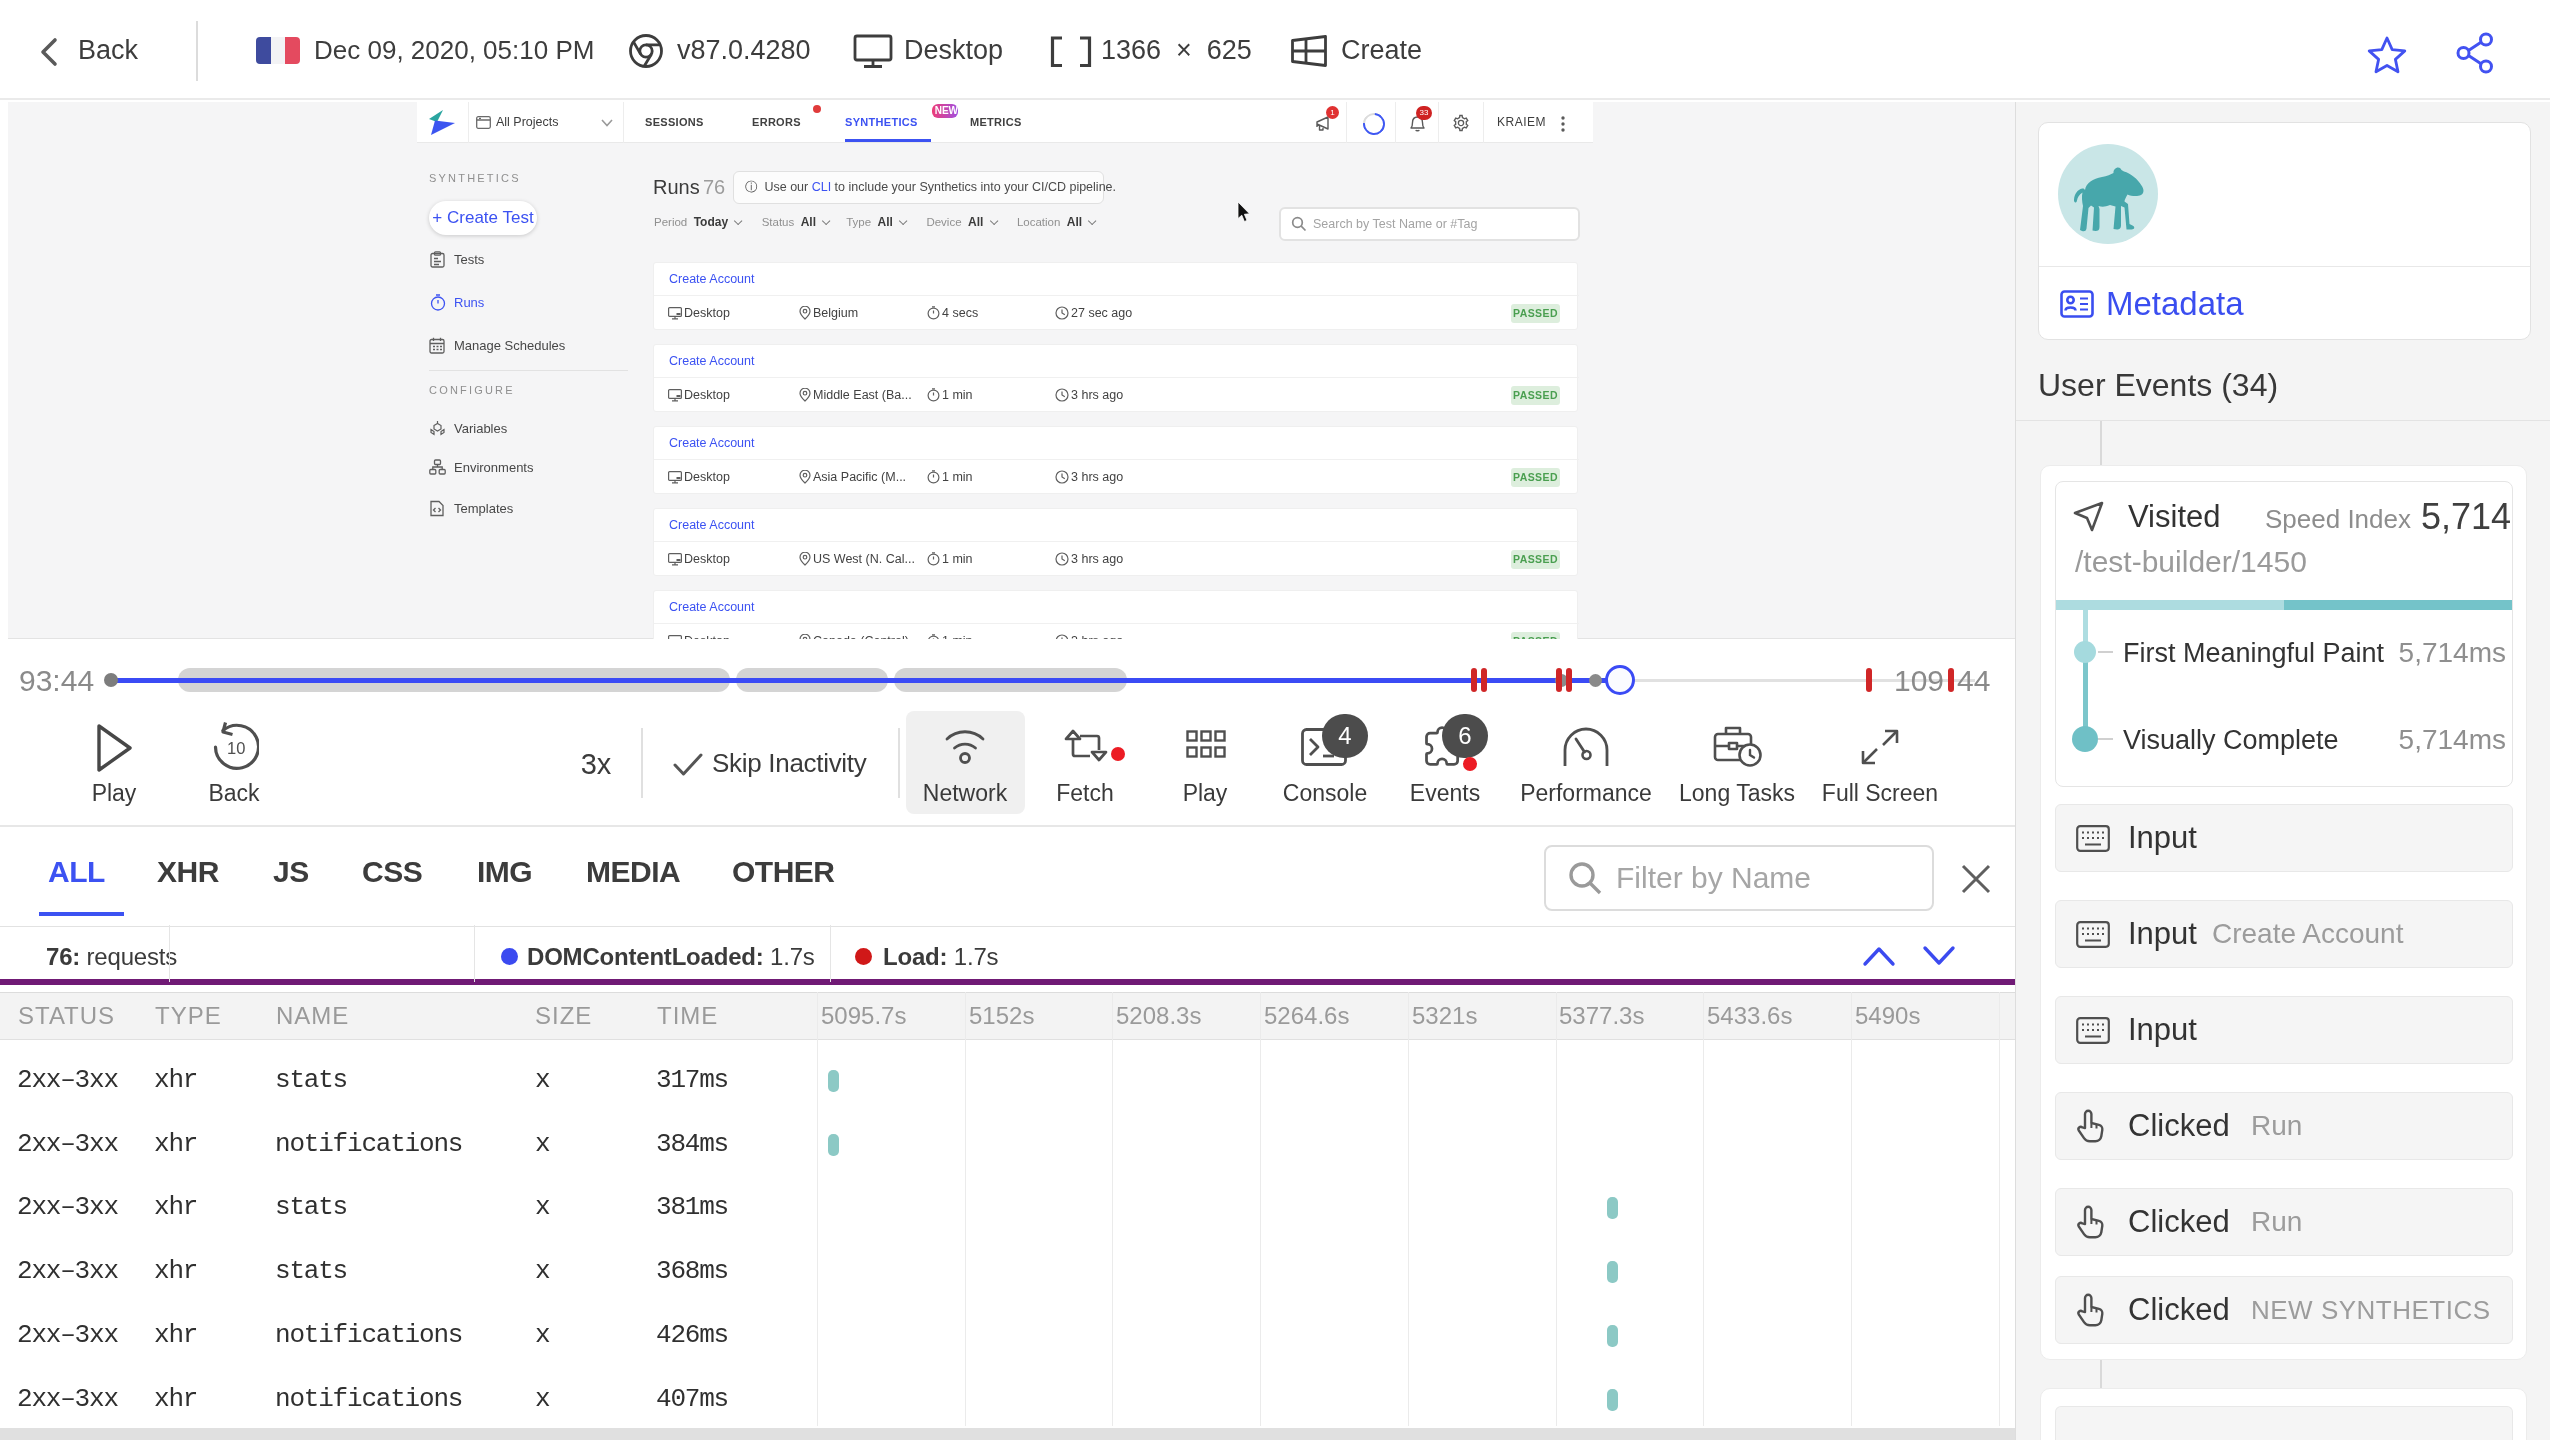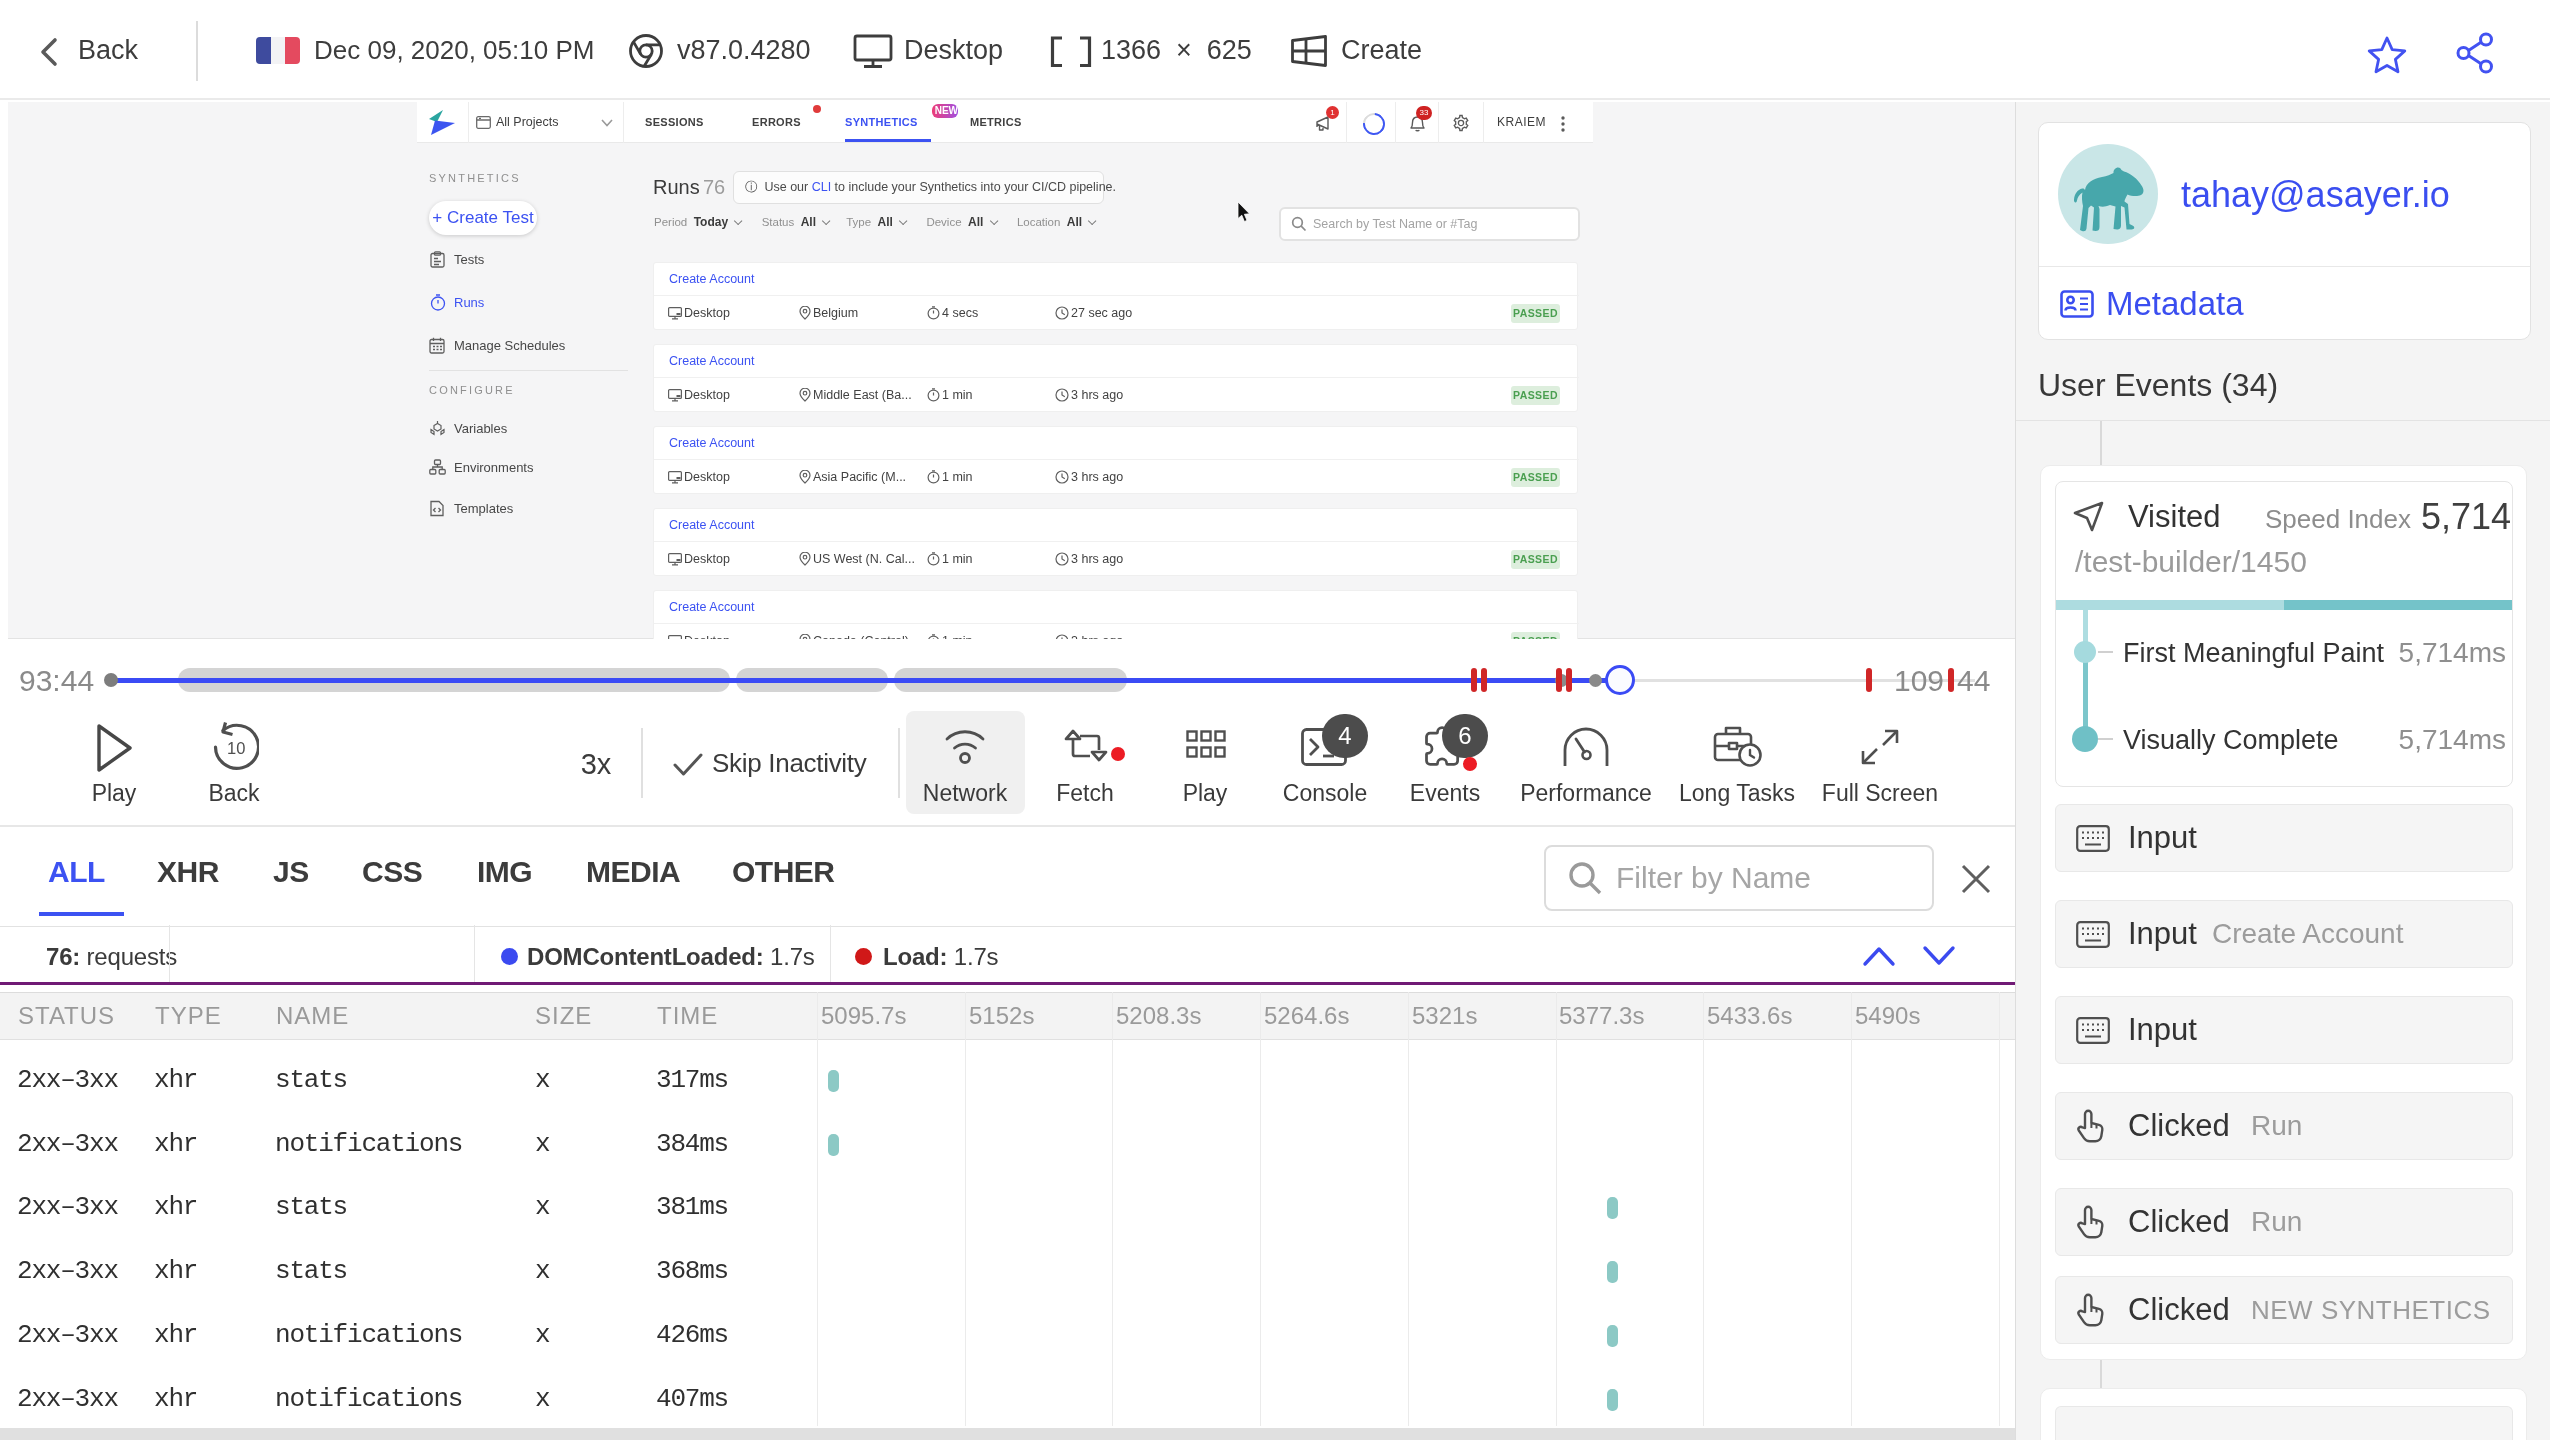--- a/index.html
+++ b/index.html
@@ -27,21 +27,21 @@
 
   
   #controls { position:absolute; left:0; top:700px; width:2015px; height:125px; background:#fff; }
   .ctl-label { position:absolute; top:80px; width:160px; text-align:center; font-size:23px; color:#3a3a3a; }
 
   
   #tabs { position:absolute; left:0; top:825px; width:2015px; height:102px; background:#fff; border-top:2px solid #e7e7e7; border-bottom:1px solid #e2e2e2; }
   .tab { position:absolute; top:28px; font-size:30px; font-weight:600; color:#3c3c3c; letter-spacing:-0.5px; }
 
   
-  #summary { position:absolute; left:0; top:928px; width:2015px; height:57px; background:#fff; border-bottom:3px solid #701a75; font-size:24px; color:#3b3b3b; letter-spacing:-0.2px; }
+  #summary { position:absolute; left:0; top:928px; width:2015px; height:57px; background:#fff; border-bottom:6px solid #701a75; font-size:24px; color:#3b3b3b; letter-spacing:-0.2px; }
   .sum-item { position:absolute; top:0; height:57px; line-height:57px; white-space:nowrap; }
   .vdiv { position:absolute; top:-3px; width:1px; height:57px; background:#e5e5e5; }
   .dot { position:absolute; top:20px; width:17px; height:17px; border-radius:50%; }
 
   
   #table { position:absolute; left:0; top:985px; width:2015px; height:455px; background:#fff; overflow:hidden; }
   #thead { position:absolute; left:0; top:7px; width:2015px; height:48px; background:#f3f3f3; border-top:1px solid #dcdcdc; border-bottom:1px solid #e0e0e0; }
   .th { position:absolute; top:0; height:48px; line-height:46px; font-size:24px; color:#9a9a9a; letter-spacing:1px; }
   .gridline { position:absolute; top:7px; width:1px; height:434px; background:#ebebeb; }
   .trow { position:absolute; left:0; width:2015px; height:64px; }
@@ -640,21 +640,20 @@
   </div>
   <div id="hscroll"></div>
 
   <div id="rpanel">
     <div class="abs" style="left:22px;top:20px;width:493px;height:218px;background:#fff;border:1px solid #e2e2e2;border-radius:10px;"></div>
     <div class="abs" style="left:42px;top:42px;width:100px;height:100px;border-radius:50%;background:#c9e6e7;overflow:hidden;">
       <svg width="100" height="100" viewBox="0 0 100 100">
         <path fill="#47a7ab" d="M27 46 C28 39 35 34.5 44 33 C49 32 53 30.5 55.5 29 C55 24 61.5 21 63.5 26 L66 27.5 C72.5 29 79.5 35 83.5 41.5 C86 45 86.5 49 83 51 C79 53 73 52 69.5 50.5 C68 53.5 66.5 55.5 66.5 57.5 L70 60 L71.5 80 L74.5 81.5 C77 82.5 77 85.5 73.5 85.5 L68.5 85.5 L66.5 63.5 L63 62 L63 81 C63 84.5 61.5 85.5 59 85.5 L55.5 85 L57.5 62.5 L52 61 C47 63 44 63 40.5 62 L41.5 65 L41.5 83 C41.5 86 40 87 37.5 87 L34.5 86.5 L36 63.5 L33 61.5 L30.5 64 L28.5 84.5 C28 87.5 26 87.5 24 87 L22 86 L25 62 C24 58 23.5 52 24.5 48.5 C21 50.5 19.5 53.5 19 56.5 C18.5 59.5 15.8 59 16 56 C16.3 50 19.5 45.5 24.2 44.5 C25.5 44.2 26.5 44.8 27 46 Z"></path>
       </svg>
     </div>
-    <div class="abs" style="left:165px;top:58px;height:70px;line-height:70px;font-size:36px;color:#3a4ef0;">tahay@asayer.io</div>
     <div class="abs" style="left:23px;top:164px;width:491px;height:1px;background:#e8e8e8;"></div>
     <svg class="abs" style="left:44px;top:188px;" width="34" height="28" viewBox="0 0 34 28">
       <g fill="none" stroke="#3a4ef0" stroke-width="2.6">
         <rect x="1.5" y="1.5" width="31" height="25" rx="3"></rect>
         <circle cx="10.5" cy="10" r="3.2"></circle>
         <path d="M5.5 20.5 C5.5 16.5 15.5 16.5 15.5 20.5"></path>
         <path d="M20 8.5 H28 M20 14 H28 M20 19.5 H28" stroke-width="2.2"></path>
       </g>
     </svg>
     <div class="abs" style="left:90px;top:185px;height:34px;line-height:34px;font-size:33px;color:#3a4ef0;">Metadata</div>

